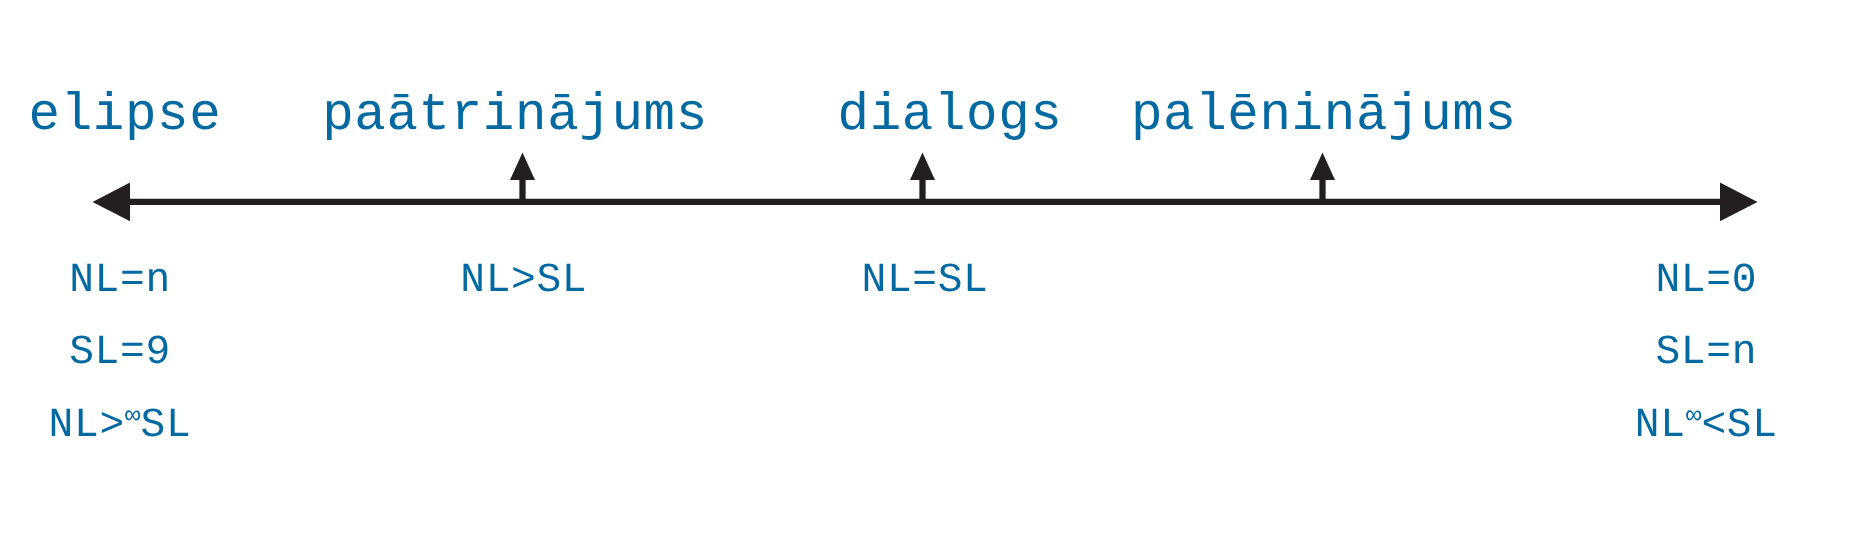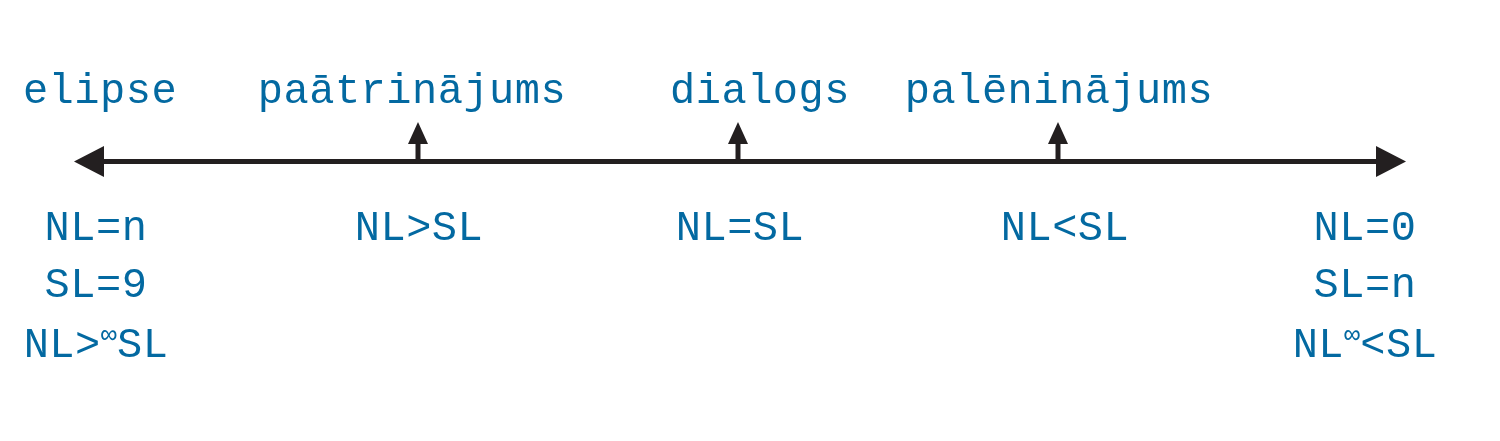--- a/index.html
+++ b/index.html
@@ -33,21 +33,21 @@
     letter-spacing: 0.5px;
   }
   .tl-1 { left: 100px; }
   .tl-2 { left: 412px; }
   .tl-3 { left: 740px; margin-left: 20px; }
   .tl-4 { left: 1059px; }
   .tl-5 { left: 1379px; }
   .formula {
     position: absolute;
     transform: translateX(-50%);
-    font-size: 42px;
+    font-size: 33px;
     line-height: 1;
     white-space: nowrap;
     letter-spacing: 0.5px;
   }
   .row-1 { top: 208px; }
   .row-2 { top: 265px; }
   .row-3 { top: 323px; }
   .col-1 { left: 96px; }
   .col-2 { left: 419px; }
   .col-3 { left: 740px; }
@@ -94,19 +94,18 @@
   <div class="top-label tl-4">palēninājums</div>
 
   <div class="formula col-1 row-1"><span>NL=n</span></div>
   <div class="formula col-1 row-2"><span>SL=9</span></div>
   <div class="formula col-1 row-3"><span>NL&gt;</span><span class="sup">∞</span><span>SL</span></div>
 
   <div class="formula col-2 row-1"><span>NL&gt;SL</span></div>
 
   <div class="formula col-3 row-1"><span>NL=SL</span></div>
 
-  <div class="formula col-4 row-1"><span>NL&lt;SL</span></div>
 
   <div class="formula col-5 row-1"><span>NL=0</span></div>
   <div class="formula col-5 row-2"><span>SL=n</span></div>
   <div class="formula col-5 row-3"><span>NL</span><span class="sup">∞</span><span>&lt;SL</span></div>
 
 </div>
 
 </body></html>

